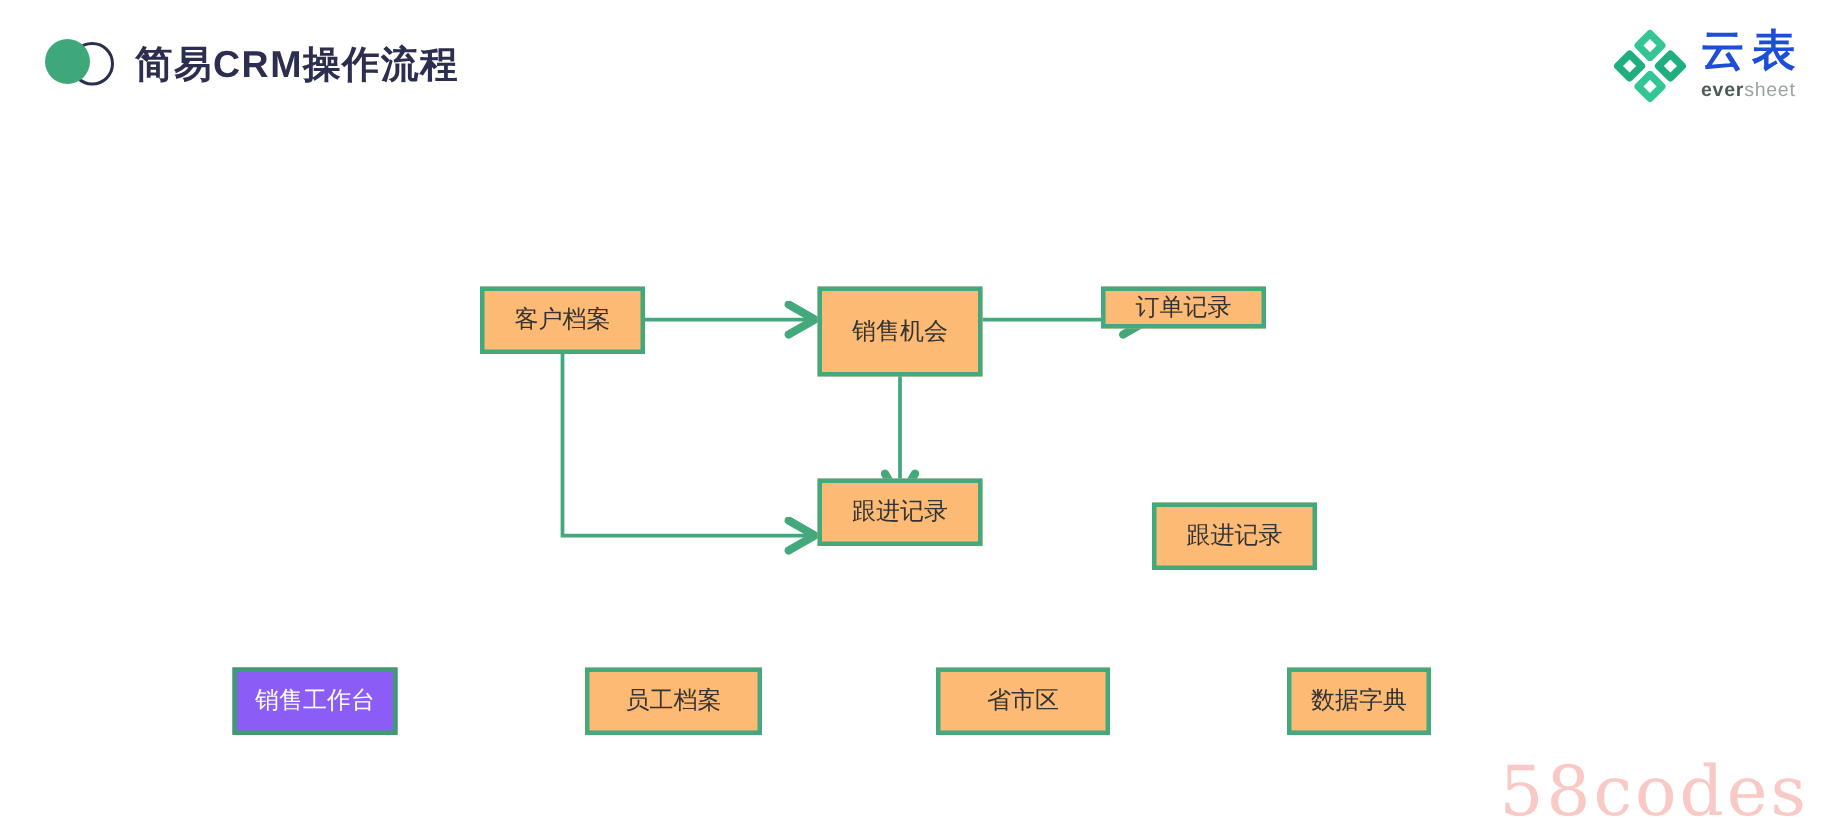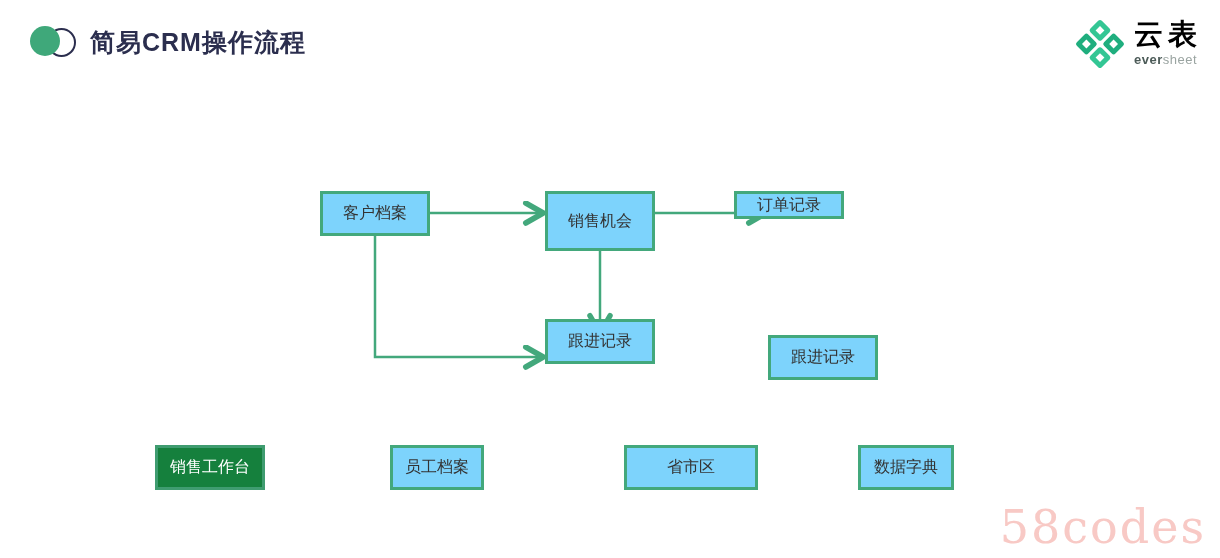--- a/index.html
+++ b/index.html
@@ -15,32 +15,32 @@
     border-radius:50%;background:#ffffff;
   }
   .title-icon .circle-solid{
     position:absolute;left:0;top:0;width:30px;height:30px;border-radius:50%;background:#3fa87a;
   }
   .page-title{font-size:25px;font-weight:700;color:#2b2e4e;letter-spacing:1px;white-space:nowrap;}
   
   .brand{position:absolute;right:18px;top:18px;display:flex;align-items:flex-start;gap:8px;}
   .brand-mark{width:52px;height:52px;}
   .brand-text{display:flex;flex-direction:column;justify-content:center;margin-top:2px;}
-  .brand-name{font-size:29px;font-weight:700;color:#000000;letter-spacing:5px;line-height:1.0;}
+  .brand-name{font-size:29px;font-weight:700;color:#1d4ed8;letter-spacing:5px;line-height:1.0;}
   .brand-sub{font-size:13px;letter-spacing:0.5px;margin-top:3px;}
   .brand-sub .ever{color:#4c5b58;font-weight:700;}
   .brand-sub .sheet{color:#9aa4a1;font-weight:400;}
   
   .flow-layer{position:absolute;left:0;top:0;width:1220px;height:558px;}
   svg.edges{position:absolute;left:0;top:0;}
   .node{
     position:absolute;box-sizing:border-box;display:flex;align-items:center;justify-content:center;
-    font-size:16px;color:#333333;background:#7dd3fc;border:3px solid #43a87c;white-space:nowrap;
+    font-size:16px;color:#333333;background:#fdba74;border:3px solid #43a87c;white-space:nowrap;
   }
-  .node.filled{background:#15803d;border-color:#3f9c70;color:#ffffff;}
+  .node.filled{background:#8b5cf6;border-color:#3f9c70;color:#ffffff;}
   
   .watermark{
     position:absolute;right:14px;bottom:4px;font-family:"DejaVu Serif","Liberation Serif",serif;
     font-size:46px;color:#f8c9c5;letter-spacing:2px;user-select:none;text-align:center;
   }
 </style>
 </head>
 <body>
 
 <div class="header">
@@ -84,19 +84,19 @@
         <polyline points="375,236 375,357 542,357" fill="none" stroke="#43a87c" stroke-width="2.5" marker-end="url(#arrowhead)"></polyline>
       </g>
   </svg>
   <div id="node-layer">
       <div class="node" style="left: 320px; top: 191px; width: 110px; height: 45px;">客户档案</div>
       <div class="node" style="left: 545px; top: 191px; width: 110px; height: 60px;">销售机会</div>
       <div class="node" style="left: 734px; top: 191px; width: 110px; height: 28px;">订单记录</div>
       <div class="node" style="left: 545px; top: 319px; width: 110px; height: 45px;">跟进记录</div>
       <div class="node" style="left: 768px; top: 335px; width: 110px; height: 45px;">跟进记录</div>
       <div class="node filled" style="left: 155px; top: 445px; width: 110px; height: 45px;">销售工作台</div>
-      <div class="node" style="left: 390px; top: 445px; width: 94px; height: 45px;">员工档案</div>
-      <div class="node" style="left: 624px; top: 445px; width: 134px; height: 45px;">省市区</div>
+      <div class="node" style="left: 390px; top: 445px; width: 118px; height: 45px;">员工档案</div>
+      <div class="node" style="left: 624px; top: 445px; width: 116px; height: 45px;">省市区</div>
       <div class="node" style="left: 858px; top: 445px; width: 96px; height: 45px;">数据字典</div>
     </div>
 </div>
 
 <div class="watermark">58codes</div>
 
 </body></html>

